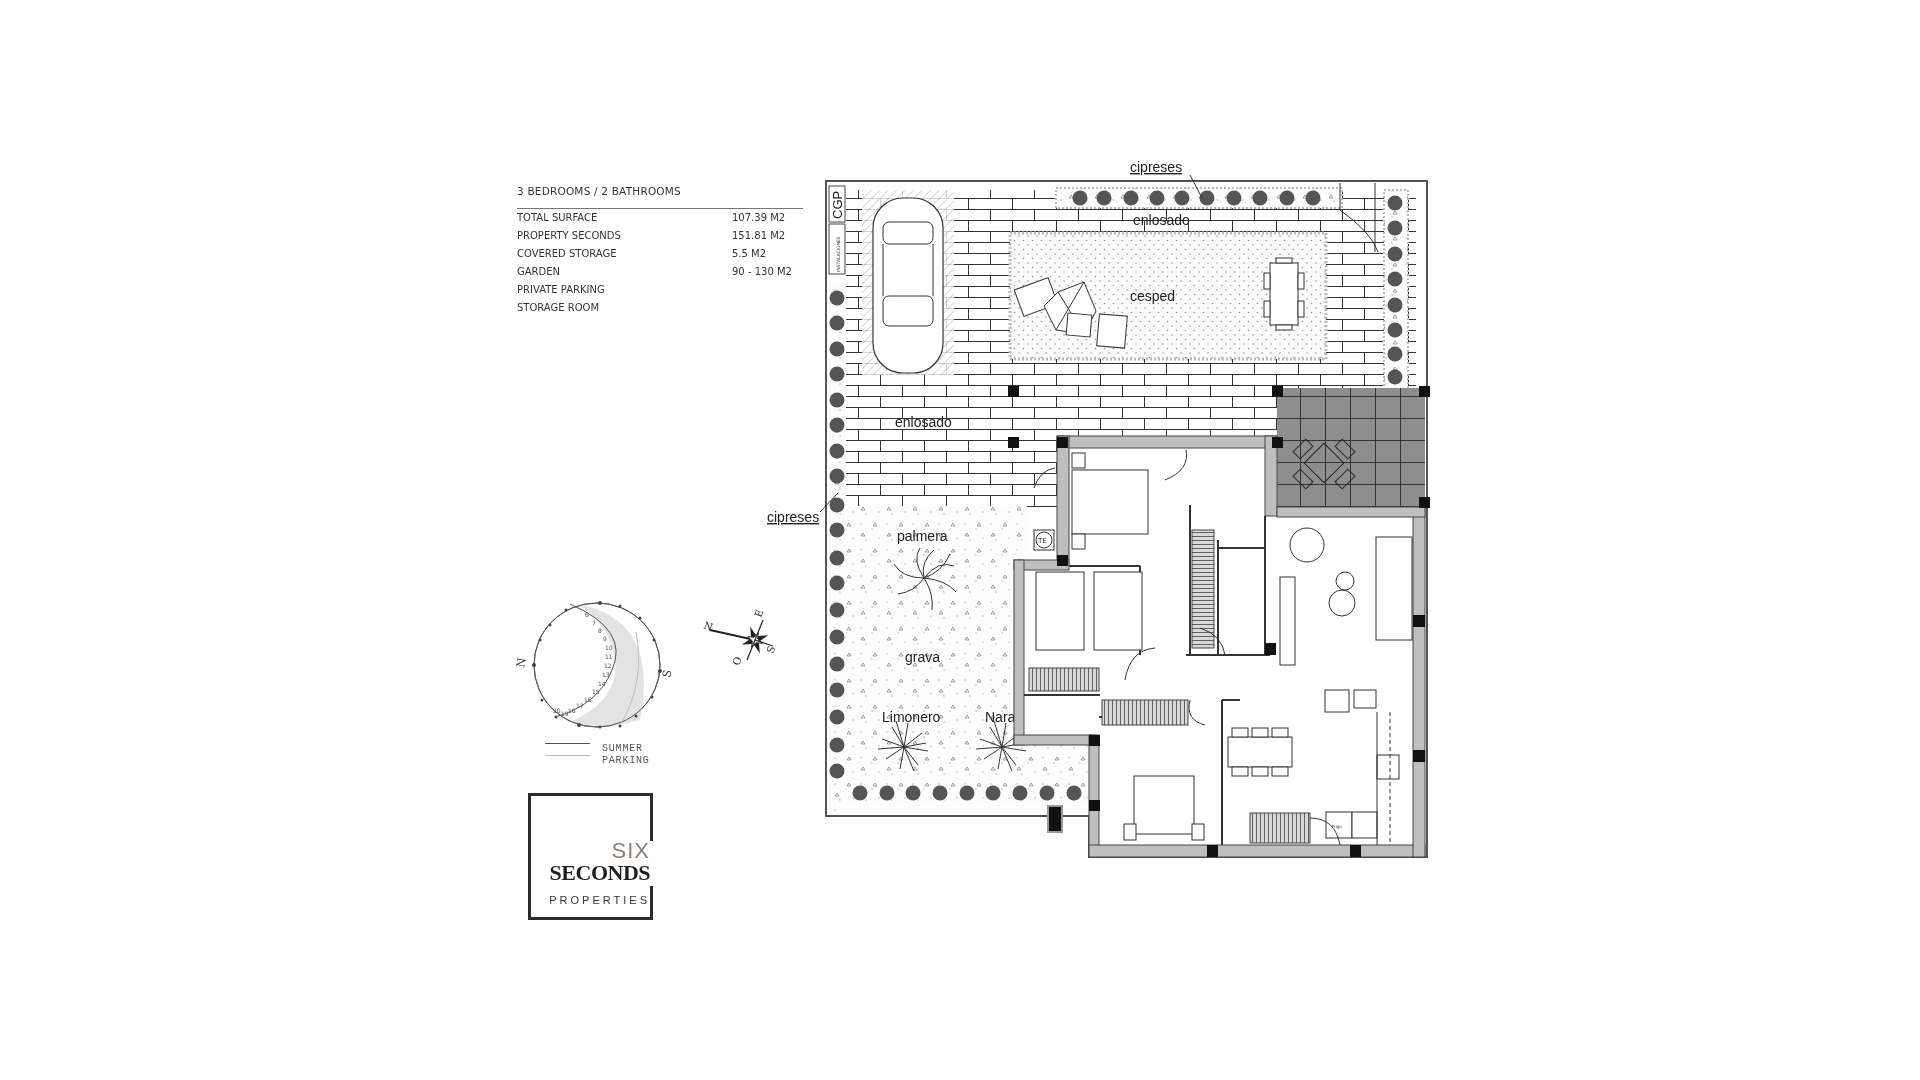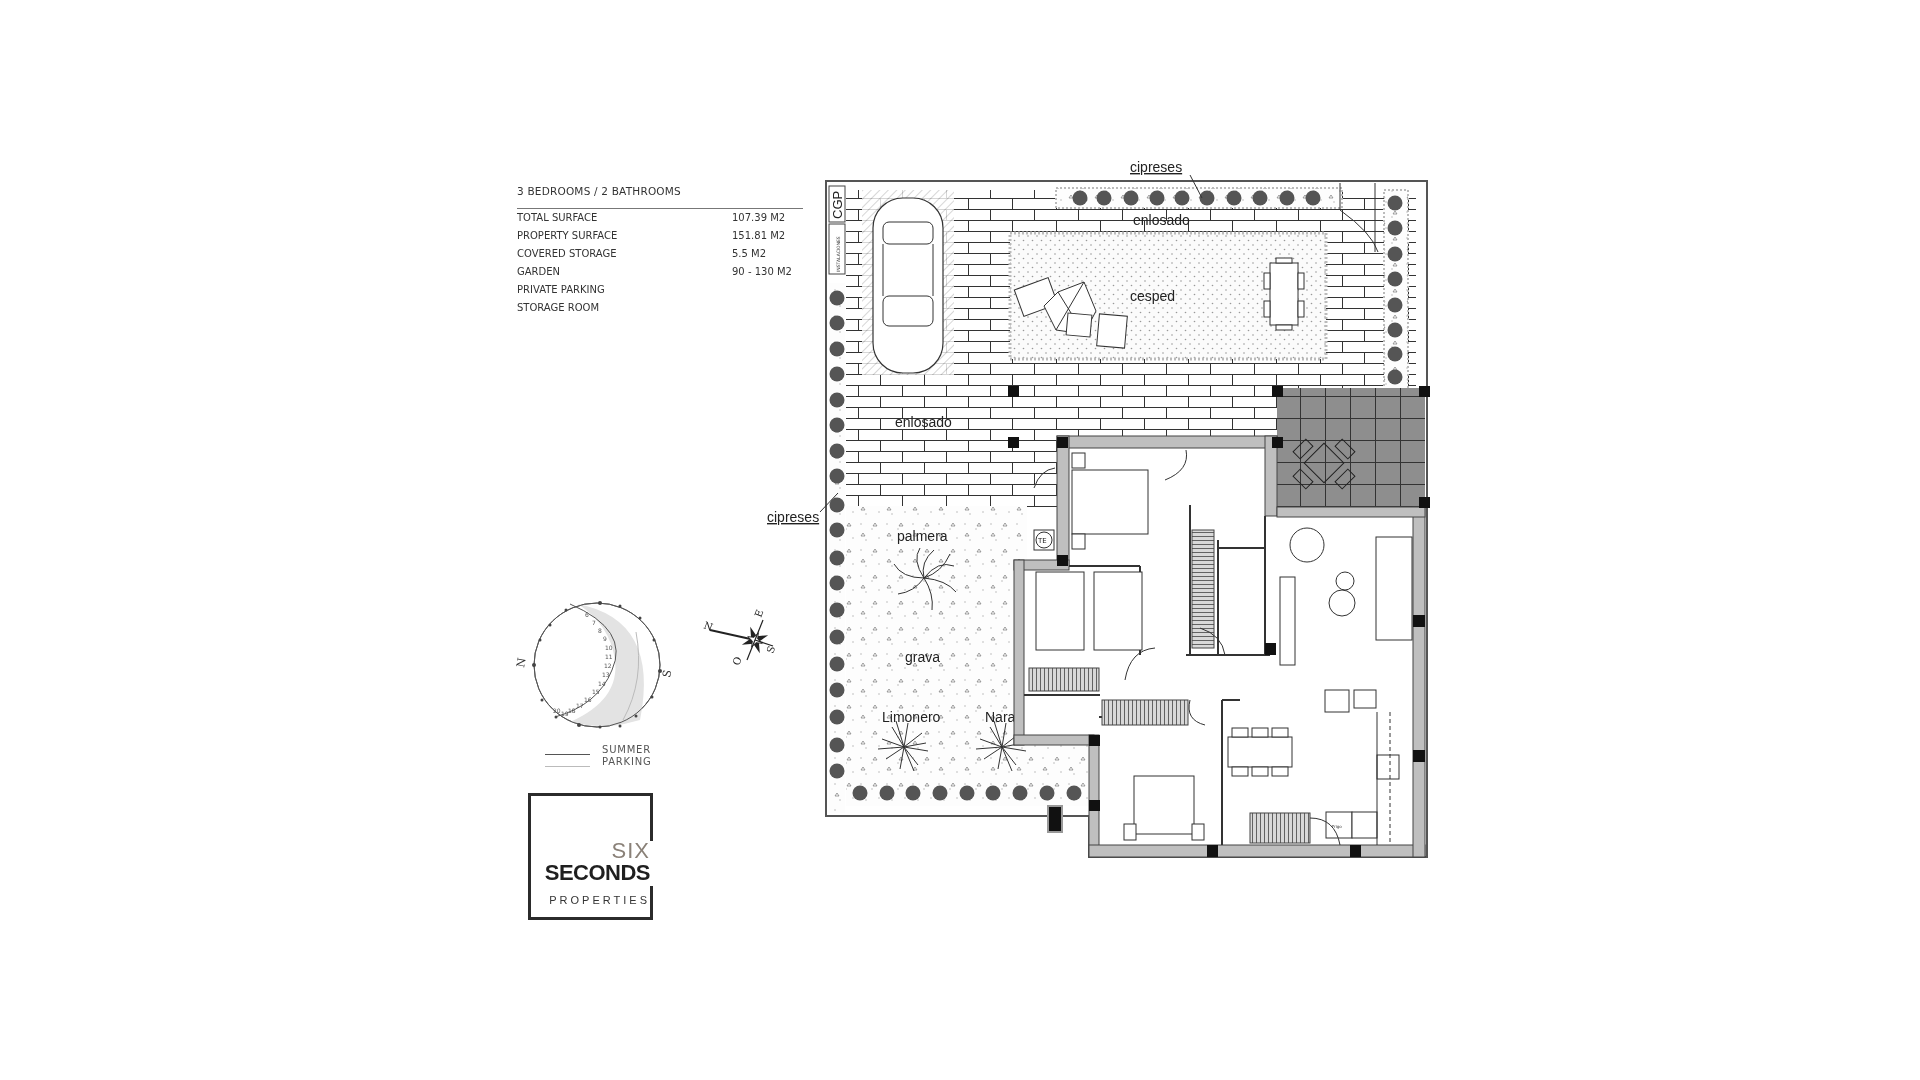--- a/index.html
+++ b/index.html
@@ -6,46 +6,46 @@
   body { width: 1920px; height: 1080px; position: relative; overflow: hidden;
          font-family: "DejaVu Sans", sans-serif; color: #3a3a3a; }
   .specs { position: absolute; left: 517px; top: 185px; width: 286px; }
   .specs-title { font-size: 10.5px; letter-spacing: 0.2px; padding-bottom: 11px;
                  border-bottom: 1px solid #777; color: #333; }
   .spec-row { display: flex; font-size: 10px; height: 18px; line-height: 18px; color: #333; }
   .spec-row:first-of-type { margin-top: 4px; }
   .spec-label { width: 215px; }
   .spec-value { flex: 1; }
   .legend { position: absolute; left: 545px; top: 743px; font-size: 10px; color: #555; letter-spacing: 0.8px; }
-  .legend-row { display: flex; align-items: flex-end; height: 12px; }
+  .legend-row { display: flex; align-items: flex-start; height: 12px; font-family: Liberation Mono, monospace; }
   .legend-line { width: 45px; height: 0; margin-right: 12px; }
   .logo { position: absolute; left: 528px; top: 793px; width: 125px; height: 127px;
           border: 3px solid #2b2b2b; box-sizing: border-box; }
   .logo-mask { position: absolute; right: -3px; top: 45px; width: 8px; height: 45px; background: #fff; }
   .logo-six { position: absolute; right: 0; top: 44px; font-family: "Liberation Sans", sans-serif;
               font-size: 22px; color: #8a8178; letter-spacing: 1px; line-height: 22px; }
-  .logo-seconds { position: absolute; right: 0; top: 66px; font-family: Liberation Sans, sans-serif;
+  .logo-seconds { position: absolute; right: 0; top: 66px; font-family: Liberation Serif, serif;
                   font-weight: bold; font-size: 22px; color: #1f1f1f; line-height: 22px; letter-spacing: -0.5px; }
   .logo-properties { position: absolute; right: 0; top: 98px; font-family: "Liberation Sans", sans-serif;
                      font-size: 11px; color: #333; letter-spacing: 3px; line-height: 12px; margin-left: 28px; }
   svg.plan { position: absolute; left: 0; top: 0; }
   .plan-label { font-family: "Liberation Sans", sans-serif; font-size: 14px; fill: #222; }
   .plan-label-small { font-family: "Liberation Sans", sans-serif; font-size: 13px; fill: #222; }
 </style>
 </head>
 <body>
 
 <div class="specs">
   <div class="specs-title">3 BEDROOMS / 2 BATHROOMS</div>
   <div class="spec-row">
     <span class="spec-label">TOTAL SURFACE</span>
     <span class="spec-value">107.39 M2</span>
   </div>
   <div class="spec-row">
-    <span class="spec-label">PROPERTY SURFACE</span>
+    <span class="spec-label">PROPERTY SECONDS</span>
     <span class="spec-value">151.81 M2</span>
   </div>
   <div class="spec-row">
     <span class="spec-label">COVERED STORAGE</span>
     <span class="spec-value">5.5 M2</span>
   </div>
   <div class="spec-row">
     <span class="spec-label">GARDEN</span>
     <span class="spec-value">90 - 130 M2</span>
   </div>

